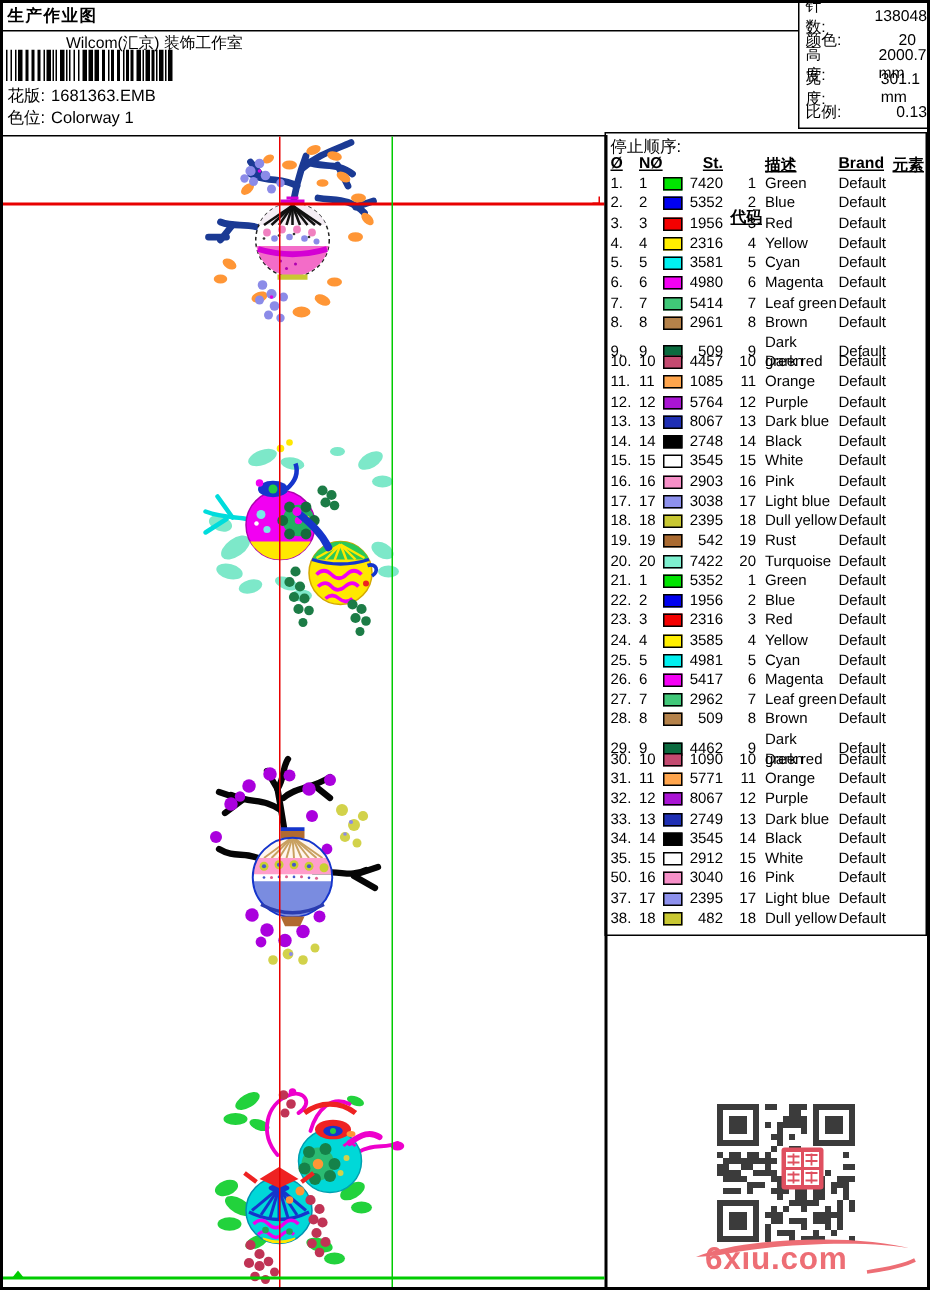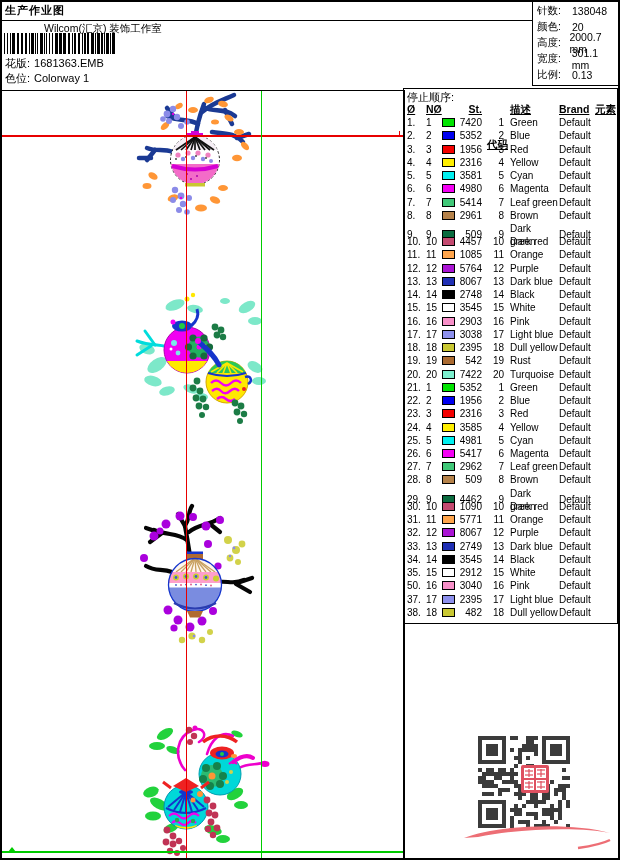--- a/index.html
+++ b/index.html
@@ -6,21 +6,21 @@
   .page{position:relative;width:620px;height:860px;background:#fff;border:2px solid #000;
         box-sizing:border-box;font-family:"Liberation Sans",sans-serif;color:#000;overflow:hidden;}
   .abs{position:absolute;}
   .title{left:3px;top:1px;font-size:11px;font-weight:bold;letter-spacing:1px;font-family:Liberation Serif, serif;}
   .rule{background:#000;}
   .studio{left:3px;top:20px;font-size:10.5px;margin-left:39px;}
   .meta{left:3px;font-size:11px;}
   .meta .lbl{margin-right:4px;}
   .info-box{left:530px;top:0;width:86px;height:84px;border-left:1.5px solid #000;border-bottom:1.5px solid #000;
             box-sizing:border-box;padding:1px 0 0 4px;font-size:10.5px;}
-  .info-row{display:flex;height:16px;align-items:center;}
+  .info-row{display:flex;height:16px;align-items:center;gap:27px;}
   .info-lbl{width:35px;}
   .table-box{left:401px;top:86px;width:215px;height:536px;border:1.5px solid #000;box-sizing:border-box;}
   .stop-title{position:absolute;left:3px;top:1px;font-size:11px;text-align:right;}
   .tgrid{display:grid;grid-template-columns:20px 15px 16px 27px 26px 49px 36px 23px;}
   .thead{position:absolute;left:2px;top:14px;width:210px;font-size:10.5px;font-weight:bold;white-space:nowrap;}
   .thead span{text-decoration:underline;overflow:visible;}
   .trows{position:absolute;left:2px;top:27px;width:210px;}
   .trow{height:13.24px;font-size:10px;line-height:13px;align-items:center;}
   .c-idx{padding-left:1px;}
   .c-st,.h-st{text-align:right;padding-right:2px;}
@@ -1184,15 +1184,16 @@
           <line x1="20" y1="16" x2="20" y2="24"></line>
           <line x1="16" y1="22" x2="24" y2="22"></line>
       </g>
     </svg>
   </div>
   <div class="abs" style="left:458px;top:818px;width:158px;height:40px;">
     <svg width="158" height="40" viewBox="0 0 158 40" style="position:absolute;left:0;top:0;">
       <path d="M4,18 C34,5 112,2 150,13 C125,7 60,8 18,17 Z" fill="#ed6e75"></path>
       <path d="M118,28 C132,26 142,24 150,20" stroke="#ed6e75" stroke-width="2.5" fill="none"></path>
     </svg>
+    <span class="logo-text">6xiu.com</span>
   </div>
 
 </div>
 
 </body></html>

